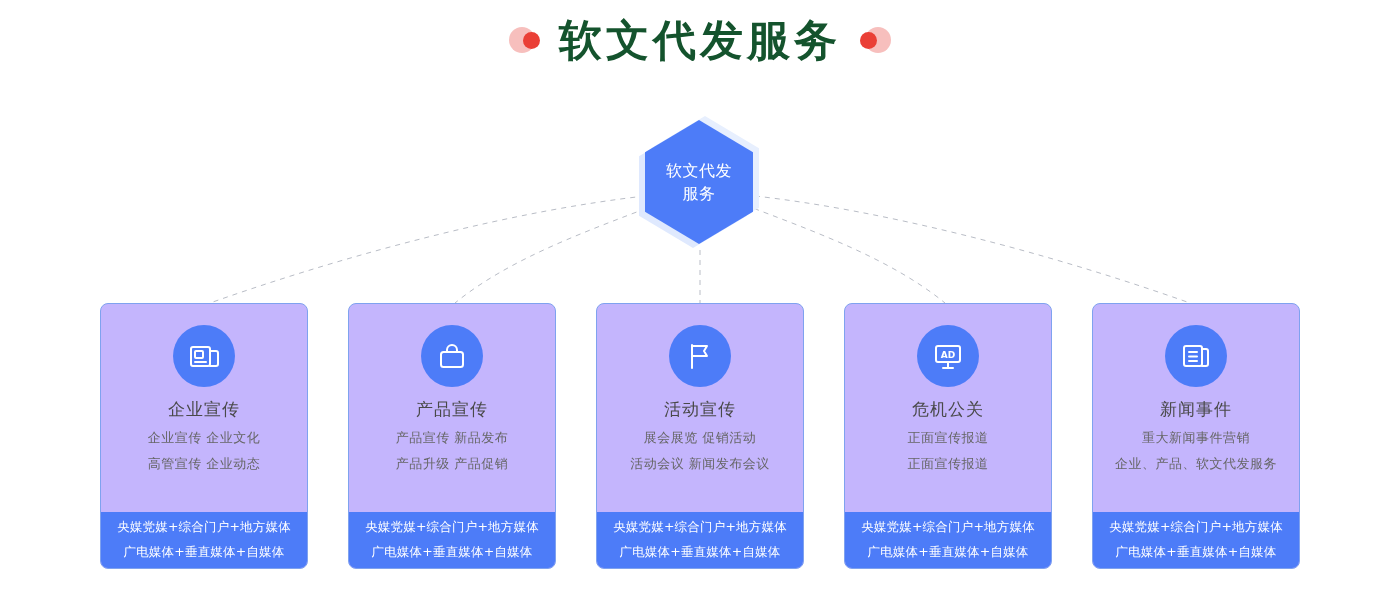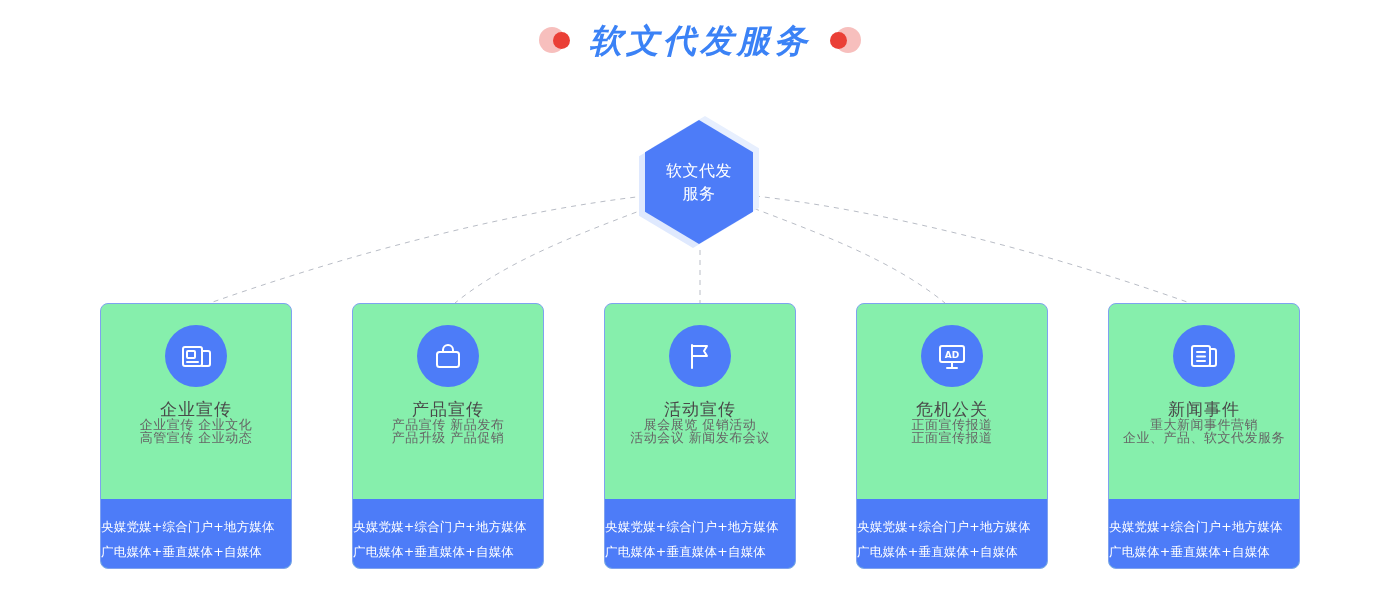--- a/index.html
+++ b/index.html
@@ -49,28 +49,27 @@
     border-radius: 50%;
     background: #ea3f36;
     top: 6px;
   }
   .title-deco.left .dot-big  { left: 8px; }
   .title-deco.left .dot-small{ left: 22px; }
   .title-deco.right .dot-big { right: 8px; }
   .title-deco.right .dot-small { right: 22px; }
 
   .title-text {
-    font-size: 33px;
+    font-size: 43px;
     font-weight: bold;
-    color: #3b82f6;
+    color: #14532d;
     letter-spacing: 4px;
     line-height: 1;
     white-space: nowrap;
     padding: 0 6px;
-    font-style: italic;
   }
 
   
   .hex-wrap {
     position: absolute;
     left: 635px;
     top: 116px;
     width: 130px;
     height: 140px;
   }
@@ -127,26 +126,26 @@
   .cards {
     position: absolute;
     left: 100px;
     top: 303px;
     width: 1200px;
     height: 266px;
     display: flex;
     justify-content: space-between;
   }
   .card {
-    width: 192px;
+    width: 208px;
     height: 266px;
     box-sizing: border-box;
     border: 1px solid #7fa2ef;
     border-radius: 8px;
-    background: #86efac;
+    background: #c4b5fd;
     display: flex;
     flex-direction: column;
     align-items: center;
     overflow: hidden;
   }
   .card-icon {
     width: 62px;
     height: 62px;
     border-radius: 50%;
     background: #4d7cf8;
@@ -158,36 +157,36 @@
   }
   .card-icon svg { display: block; }
   .card-title {
     margin-top: 14px;
     font-size: 17px;
     color: #494949;
     line-height: 1;
     letter-spacing: 1px;
   }
   .card-sub {
-    margin-top: 0;
+    margin-top: 13px;
     font-size: 13px;
     color: #666666;
     line-height: 1;
     letter-spacing: 0.5px;
     white-space: nowrap;
   }
   .card-spacer { flex: 1 1 auto; }
   .card-footer {
     width: 100%;
     background: #4d7cf8;
     color: #ffffff;
-    padding: 22px 0 10px 0;
+    padding: 9px 0 10px 0;
     display: flex;
     flex-direction: column;
-    align-items: flex-start;
+    align-items: center;
     flex: 0 0 auto;
   }
   .card-footer .fline {
     font-size: 12.5px;
     line-height: 1;
     white-space: nowrap;
     letter-spacing: 0.2px;
   }
   .card-footer .fline + .fline { margin-top: 12px; }
 </style>

